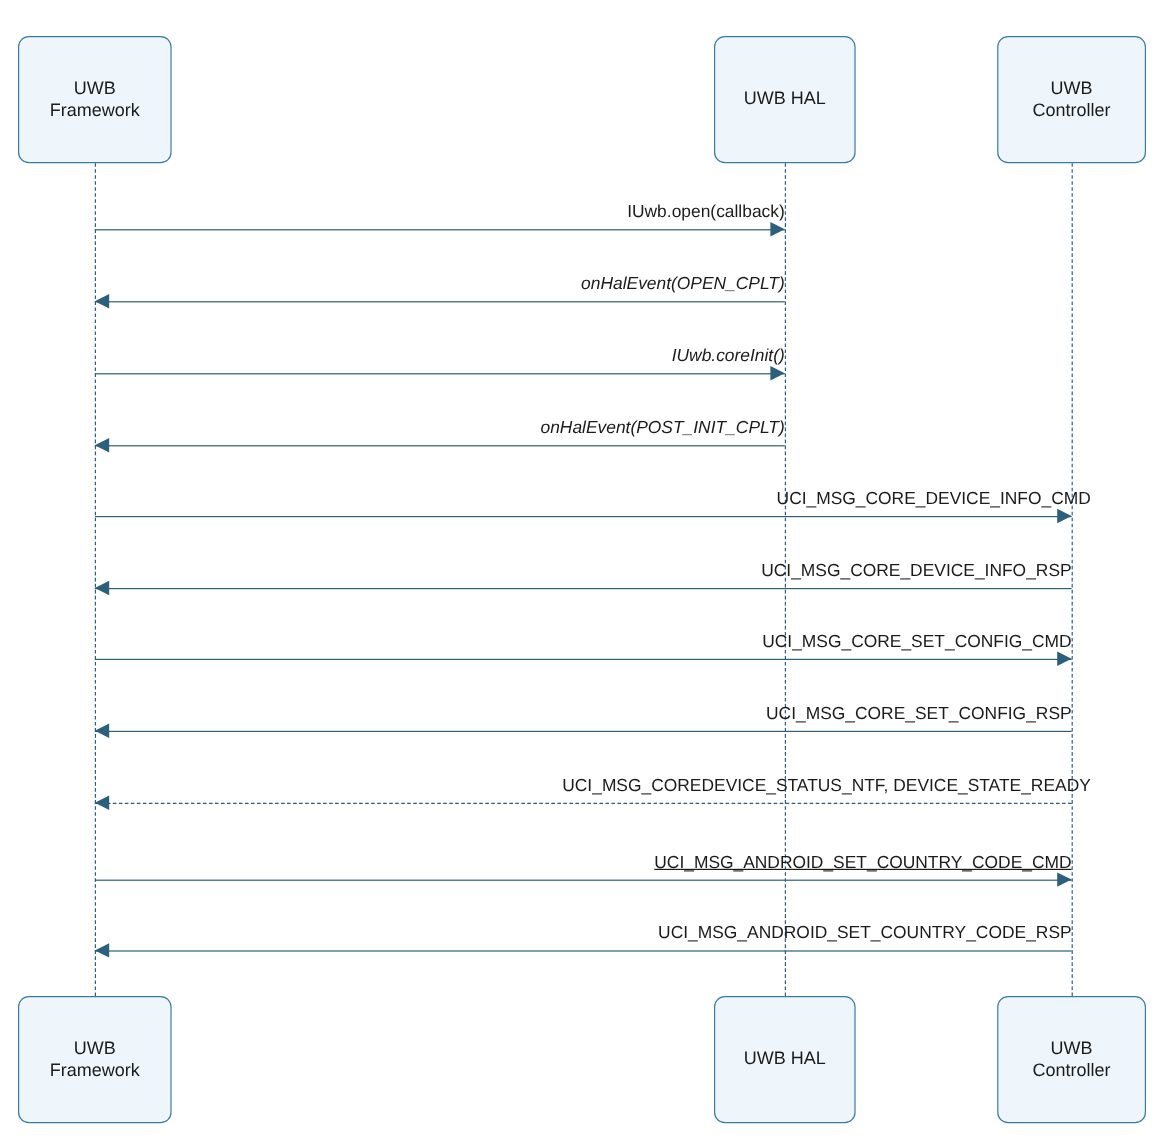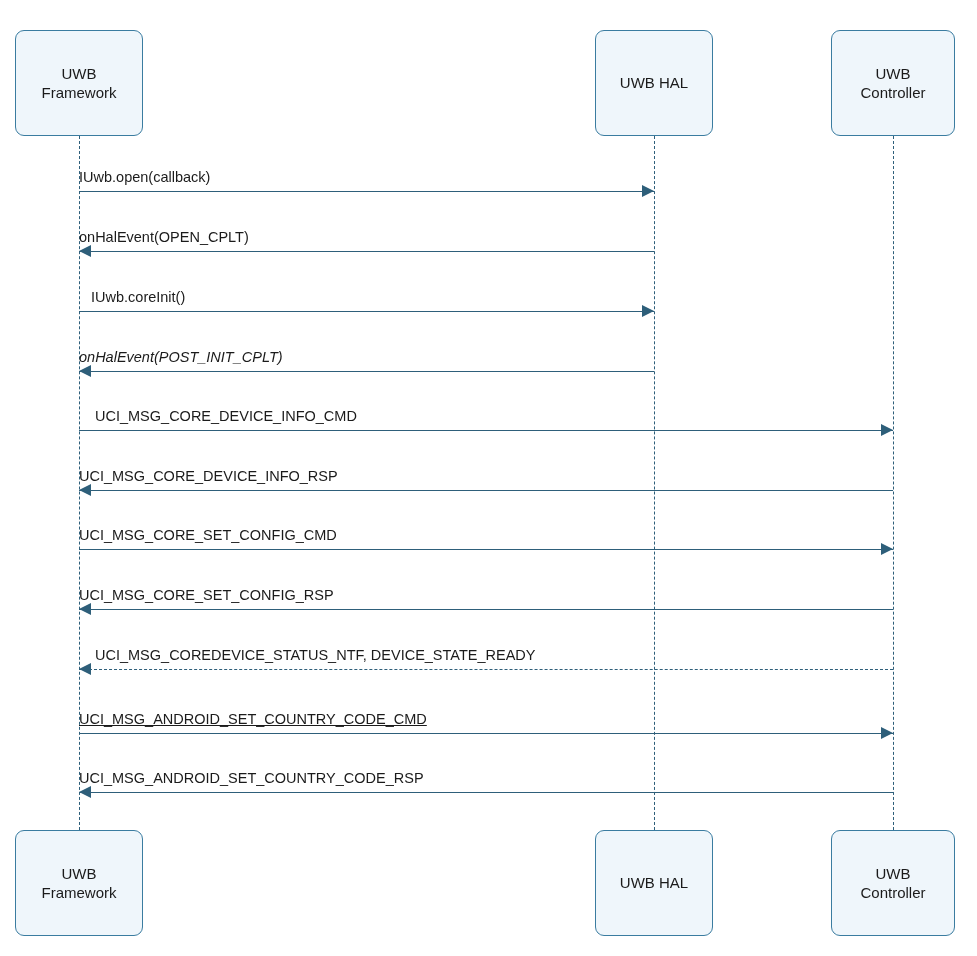--- a/index.html
+++ b/index.html
@@ -61,21 +61,21 @@
   }
   .msg.right .head {
     border-left: 12px solid #2e5f7a;
   }
   .msg.left .head {
     border-right: 12px solid #2e5f7a;
   }
   .msg .label {
     position: absolute;
     bottom: 6px;
-    text-align: left;
+    text-align: right;
     color: #1b1b1b;
     font-size: 14.5px;
     white-space: nowrap;
   }
 </style>
 </head>
 <body>
 
 <div id="diagram">
     <div class="lifeline-box" style="left: 15px; top: 30px; width: 128px; height: 106px;">UWB
@@ -92,26 +92,26 @@
 Controller</div>
     <div class="lifeline-line" style="left: 893px; top: 136px; height: 694px;"></div>
     <div class="msg right" style="left: 79px; top: 191px; width: 575px;">
       <div class="line" style="width: 575px;"></div>
       <div class="head" style="left: 563px;"></div>
       <div class="label" style="left: 0px; width: 575px;">IUwb.open(callback)</div>
     </div>
     <div class="msg left" style="left: 79px; top: 251px; width: 575px;">
       <div class="line" style="width: 575px;"></div>
       <div class="head" style="left: 0px;"></div>
-      <div class="label" style="left: 0px; width: 575px;">onHalEvent(OPEN_CPLT)</div>
+      <div class="label" style="left: 0px; width: 575px; font-style: italic;">onHalEvent(OPEN_CPLT)</div>
     </div>
     <div class="msg right" style="left: 79px; top: 311px; width: 575px;">
       <div class="line" style="width: 575px;"></div>
       <div class="head" style="left: 563px;"></div>
-      <div class="label" style="left: 12px; width: 575px;">IUwb.coreInit()</div>
+      <div class="label" style="left: 0px; width: 575px; font-style: italic;">IUwb.coreInit()</div>
     </div>
     <div class="msg left" style="left: 79px; top: 371px; width: 575px;">
       <div class="line" style="width: 575px;"></div>
       <div class="head" style="left: 0px;"></div>
       <div class="label" style="left: 0px; width: 575px; font-style: italic;">onHalEvent(POST_INIT_CPLT)</div>
     </div>
     <div class="msg right" style="left: 79px; top: 430px; width: 814px;">
       <div class="line" style="width: 814px;"></div>
       <div class="head" style="left: 802px;"></div>
       <div class="label" style="left: 16px; width: 814px;">UCI_MSG_CORE_DEVICE_INFO_CMD</div>

